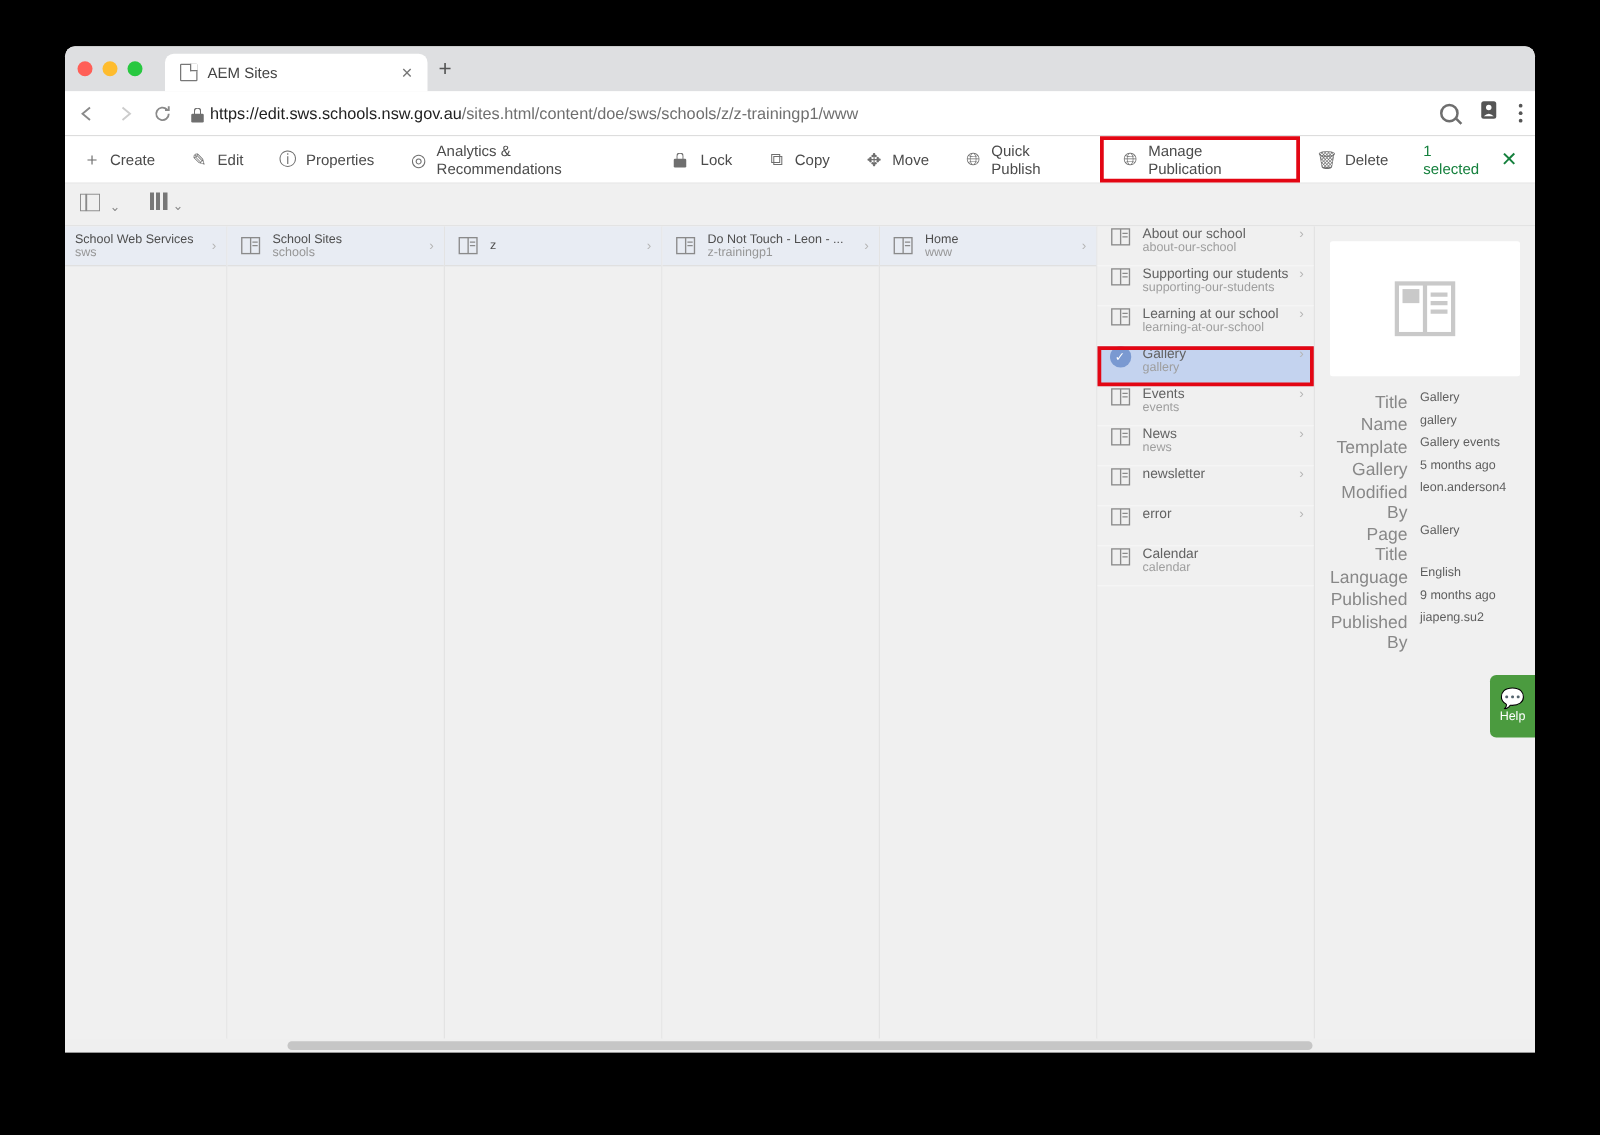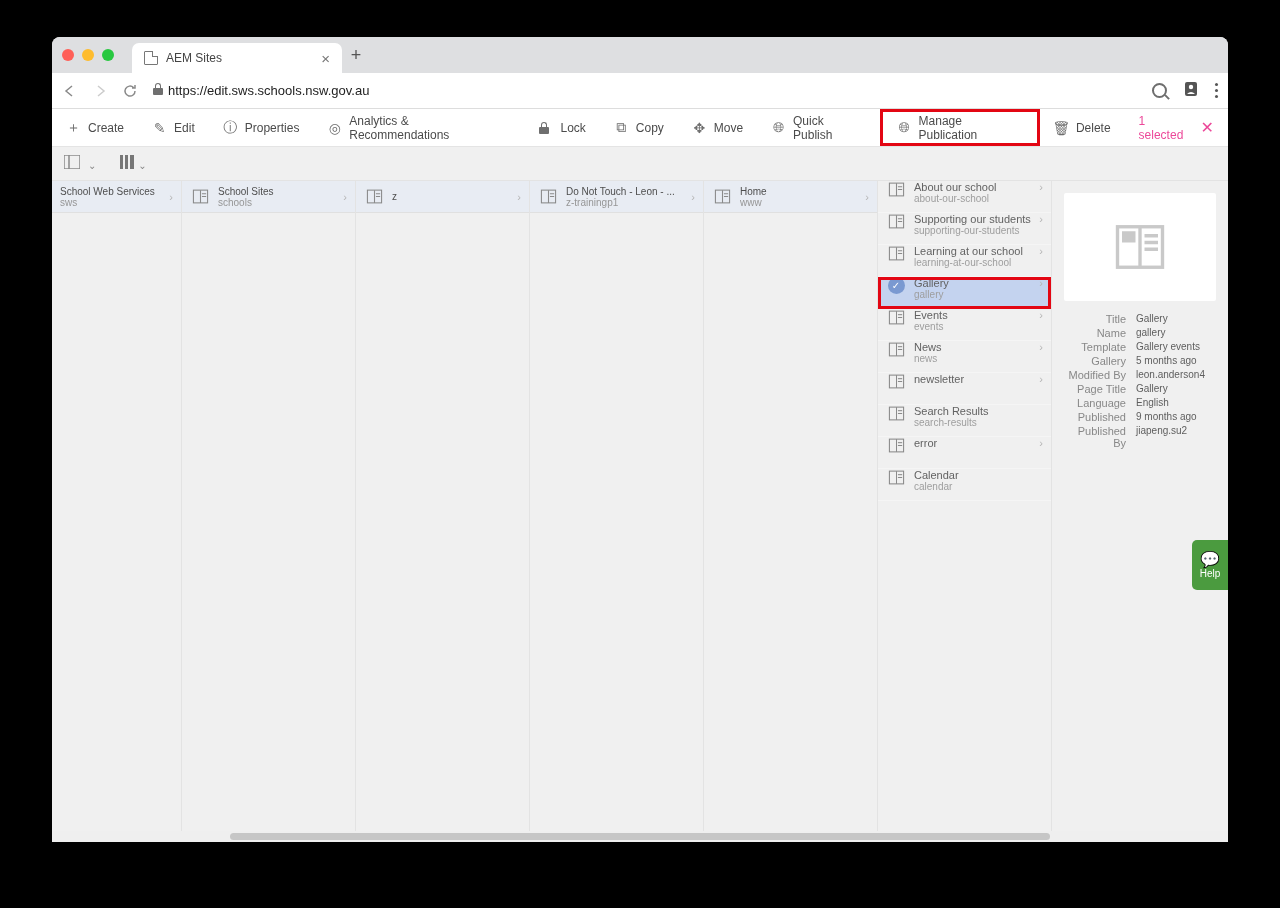--- a/index.html
+++ b/index.html
@@ -17,35 +17,35 @@
 .tab .x{margin-left:auto;color:#777;font-size:15px;cursor:pointer}
 .newtab{width:28px;text-align:center;color:#555;font-size:18px;cursor:pointer}
 
 
 .urlbar{height:36px;background:#fff;border-bottom:1px solid #ddd;display:flex;align-items:center;padding:0 10px;gap:14px;font-size:13px}
 .nbtn{color:#666;cursor:pointer;display:inline-flex;align-items:center}
 .nbtn.disabled{color:#bbb}
 .lock{width:12px;height:12px;display:inline-block;position:relative;margin-right:4px}
 .lock:before{content:"";position:absolute;bottom:0;left:1px;width:10px;height:7px;background:#6f6f6f;border-radius:1px}
 .lock:after{content:"";position:absolute;top:0;left:3px;width:4px;height:5px;border:1.5px solid #6f6f6f;border-bottom:none;border-radius:3px 3px 0 0}
-.url{flex:1;display:flex;align-items:flex-start;color:#6f6f6f}
+.url{flex:1;display:flex;align-items:flex-end;color:#6f6f6f}
 .url .dark{color:#222}
 .urlact{display:flex;gap:16px;align-items:center;color:#555}
 .zoom-ic{width:15px;height:15px;border:2px solid #6e6e6e;border-radius:50%;position:relative}
 .zoom-ic:after{content:"";position:absolute;width:6px;height:2px;background:#6e6e6e;right:-5px;bottom:-2px;transform:rotate(45deg)}
 .kids{font-size:16px}
 .kebab{display:flex;flex-direction:column;gap:3px}
 .kebab span{width:3px;height:3px;background:#555;border-radius:50%}
 
 
 .actbar{height:38px;background:#fff;border-bottom:1px solid #e4e4e4;display:flex;align-items:center;font-size:12px;color:#4b4b4b}
 .act{display:flex;align-items:center;gap:7px;padding:0 14px;height:100%;cursor:pointer}
 .act.hl{border:3px solid #e30613}
 .ico{width:15px;height:15px;display:inline-flex;align-items:center;justify-content:center;color:#6e6e6e;font-size:14px}
-.actright{margin-left:auto;padding:0 14px;display:flex;align-items:center;gap:8px;color:#ec4899}
+.actright{margin-left:auto;padding:0 14px;display:flex;align-items:center;gap:8px;color:#15803d}
 .actright .x{font-size:16px;cursor:pointer}
 
 
 .hdr{height:34px;background:#f0f0f0;display:flex;align-items:center;border-bottom:1px solid #e3e3e3}
 .rail-btn{padding:0 12px;color:#777;cursor:pointer;font-size:14px}
 .hdr-title{flex:1;text-align:center;font-size:13px;color:#4b4b4b;font-weight:600}
 .chev{font-size:10px;color:#888;margin-left:4px}
 .cols-btn{padding:0 12px;color:#777;cursor:pointer}
 .colic{width:14px;height:14px;display:inline-block;background:linear-gradient(to right,#777 0 3px,transparent 3px 5px,#777 5px 8px,transparent 8px 10px,#777 10px 13px)}
 
@@ -71,21 +71,21 @@
 .check{width:17px;height:17px;border-radius:50%;background:#7a99d1;display:flex;align-items:center;justify-content:center;color:#fff;font-size:10px}
 .iinfo{flex:1;min-width:0}
 .iinfo .t{color:#626262;font-size:11px}
 .iinfo .s{color:#9e9e9e;font-size:10px}
 
 
 .coldet{padding:12px;font-size:11px;color:#6e6e6e}
 .preview{background:#fff;border-radius:2px;height:108px;display:flex;align-items:center;justify-content:center;margin-bottom:12px}
 .pvic{color:#c9c9c9}
 .kv{display:flex;margin-bottom:2px}
-.kv .k{width:72px;text-align:right;padding-right:10px;font-size:11px;color:#888}
+.kv .k{width:72px;text-align:right;padding-right:10px;font-size:14px;color:#888}
 .kv .v{font-size:10px;color:#5e5e5e}
 
 
 .help{position:absolute;right:0;bottom:252px;width:36px;height:50px;background:#4b9b3f;border-radius:5px 0 0 5px;color:#fff;display:flex;flex-direction:column;align-items:center;justify-content:center;font-size:10px;cursor:pointer}
 .help .bub{font-size:16px;line-height:1}
 
 
 .sb{height:11px;background:#efefef;display:flex}
 .sb .thumb{margin-left:178px;width:820px;height:7px;background:#c6c6c6;border-radius:4px;margin-top:2px}
 
@@ -123,20 +123,21 @@
         </svg>
     </span>
     <span class="nbtn">
       <svg width="16" height="16">
           <path class="stroke" d="M13 8 A5 5 0 1 1 11.5 4.5 M13 2 L13 5 L10 5"></path>
         </svg>
     </span>
     <div class="url">
       <span class="lock"></span>
       <span class="dark">https://edit.sws.schools.nsw.gov.au</span>
+        <span>/sites.html/content/doe/sws/schools/z/z-trainingp1/www</span>
     </div>
     <div class="urlact">
       <span class="zoom-ic"></span>
       <span class="kids">
         <svg width="16" height="16">
             <rect x="2" y="1" width="12" height="14" rx="2" fill="#555"></rect>
             <circle cx="8" cy="6" r="2.2" fill="#fff"></circle>
             <path d="M4 13 Q8 9 12 13" fill="#fff"></path>
           </svg>
       </span>
@@ -390,34 +391,20 @@
           <div class="item">
             <span class="pgic">
               <svg viewBox="0 0 24 24">
                 <rect x="2" y="3" width="20" height="18" class="stroke"></rect>
                 <line x1="12" y1="3" x2="12" y2="21" class="stroke"></line>
                 <line x1="14" y1="8" x2="20" y2="8" class="stroke"></line>
                 <line x1="14" y1="12" x2="20" y2="12" class="stroke"></line>
               </svg>
             </span>
             <div class="iinfo">
-              <div class="t">Search Results</div>
-              <div class="s">search-results</div>
-            </div>
-          </div>
-          <div class="item">
-            <span class="pgic">
-              <svg viewBox="0 0 24 24">
-                <rect x="2" y="3" width="20" height="18" class="stroke"></rect>
-                <line x1="12" y1="3" x2="12" y2="21" class="stroke"></line>
-                <line x1="14" y1="8" x2="20" y2="8" class="stroke"></line>
-                <line x1="14" y1="12" x2="20" y2="12" class="stroke"></line>
-              </svg>
-            </span>
-            <div class="iinfo">
               <div class="t">error</div>
             </div>
             <span class="ar">›</span>
           </div>
           <div class="item">
             <span class="pgic">
               <svg viewBox="0 0 24 24">
                 <rect x="2" y="3" width="20" height="18" class="stroke"></rect>
                 <line x1="12" y1="3" x2="12" y2="21" class="stroke"></line>
                 <line x1="14" y1="8" x2="20" y2="8" class="stroke"></line>

